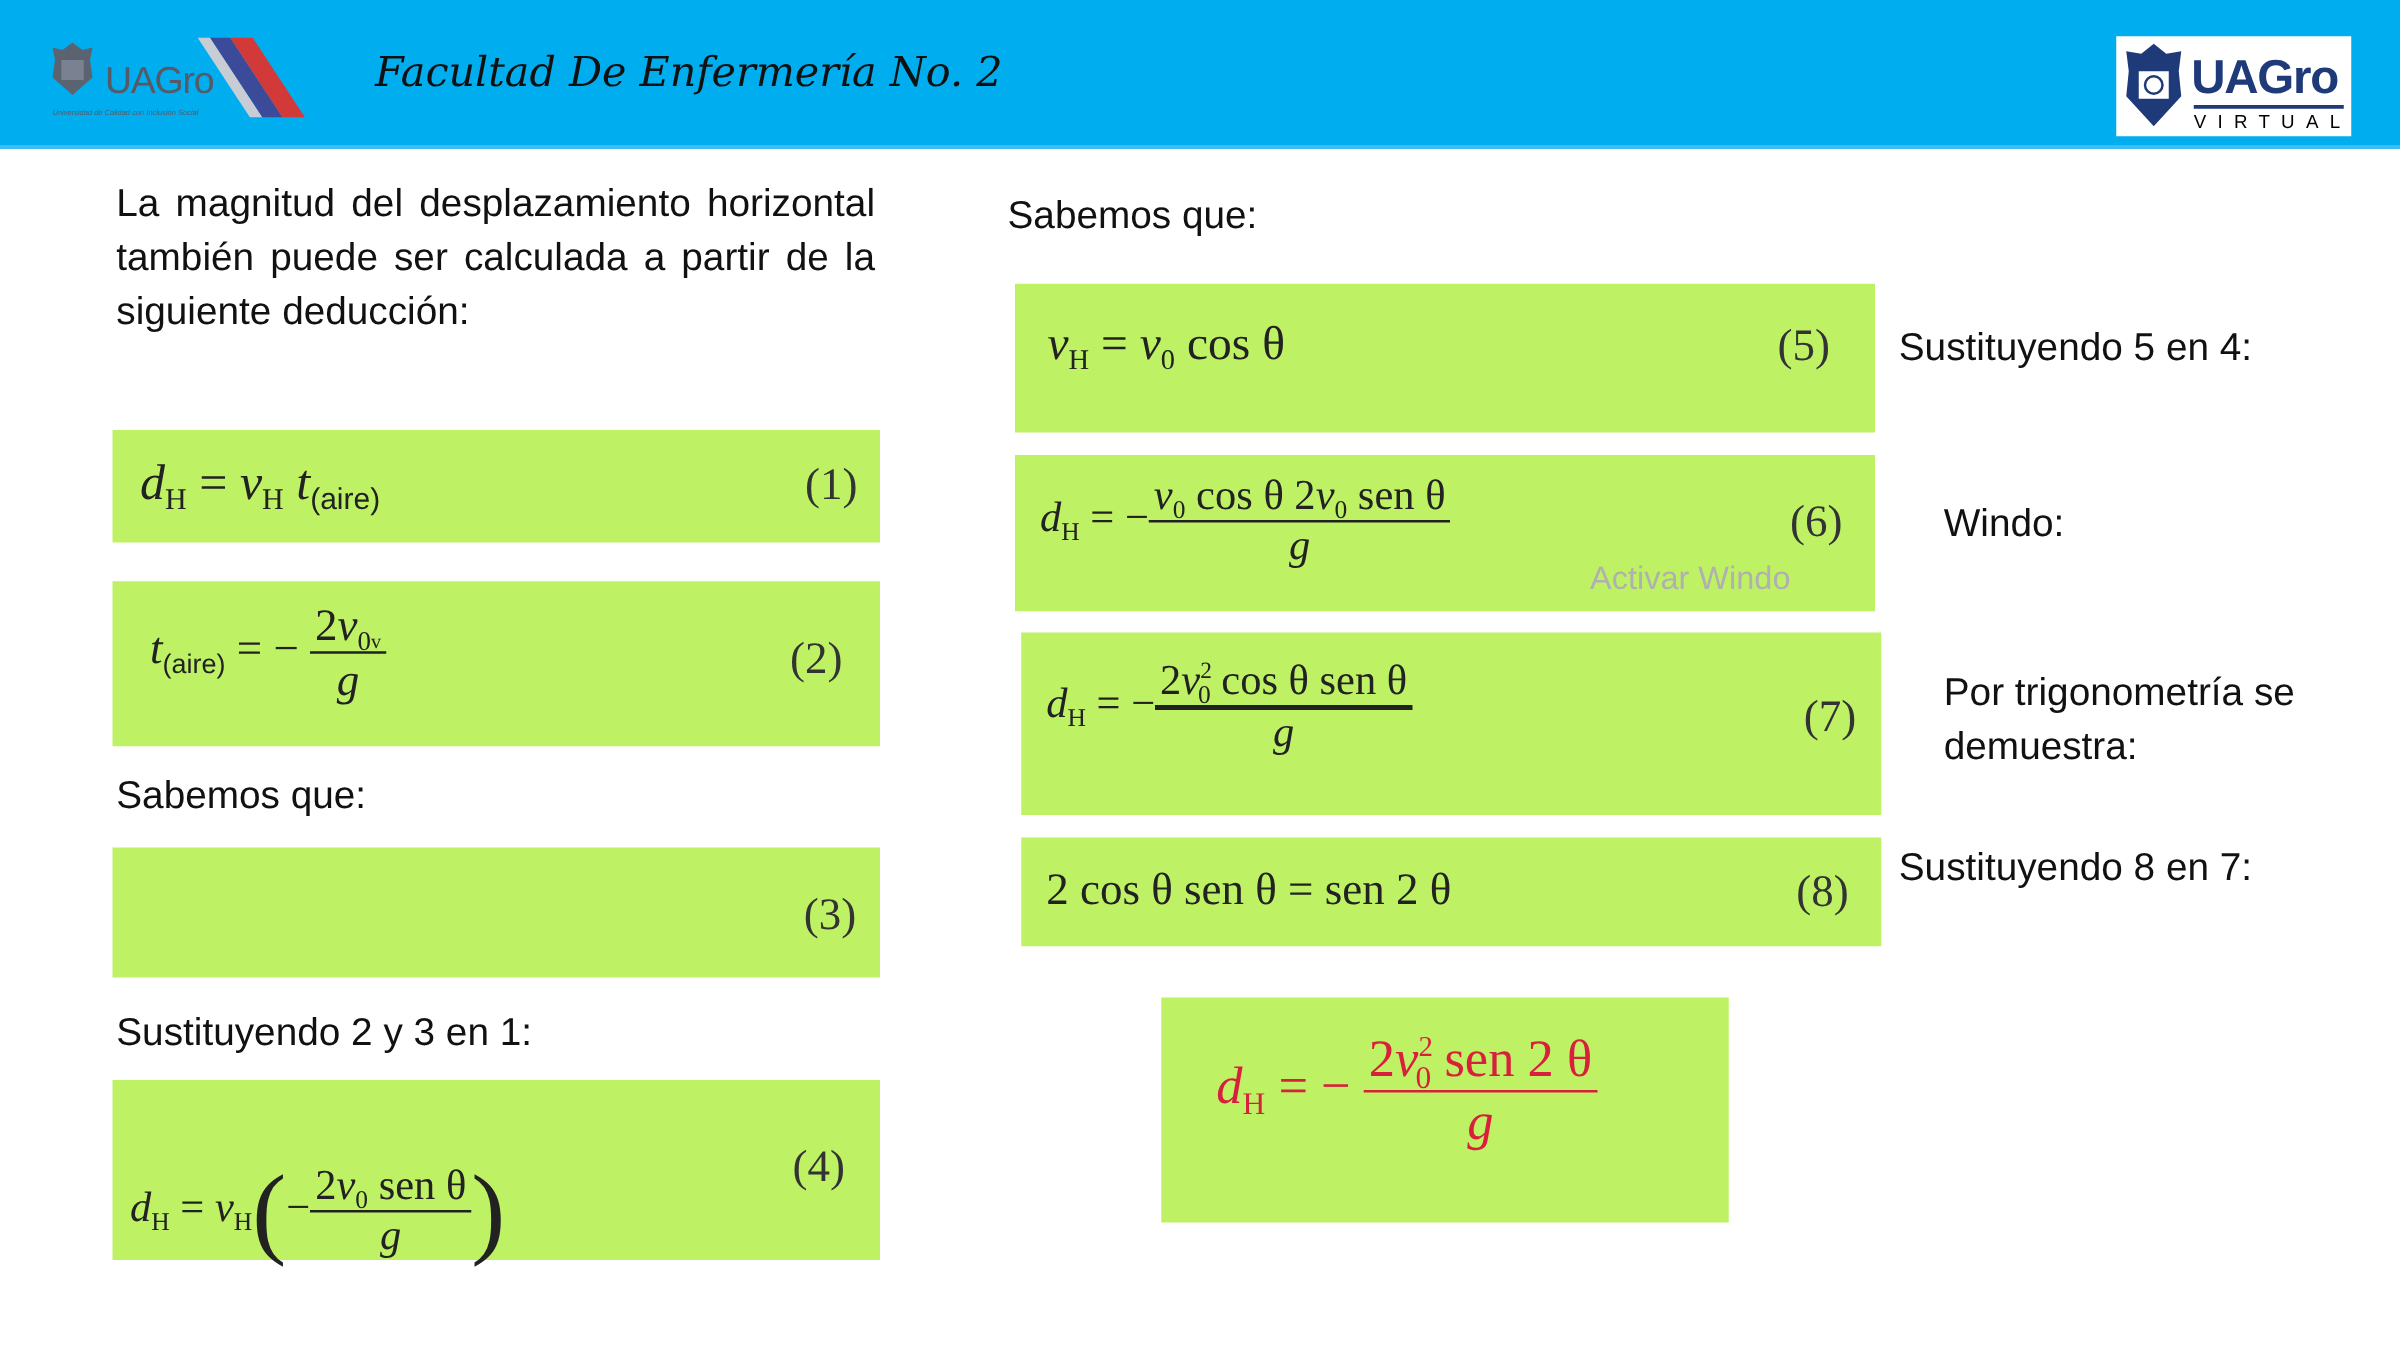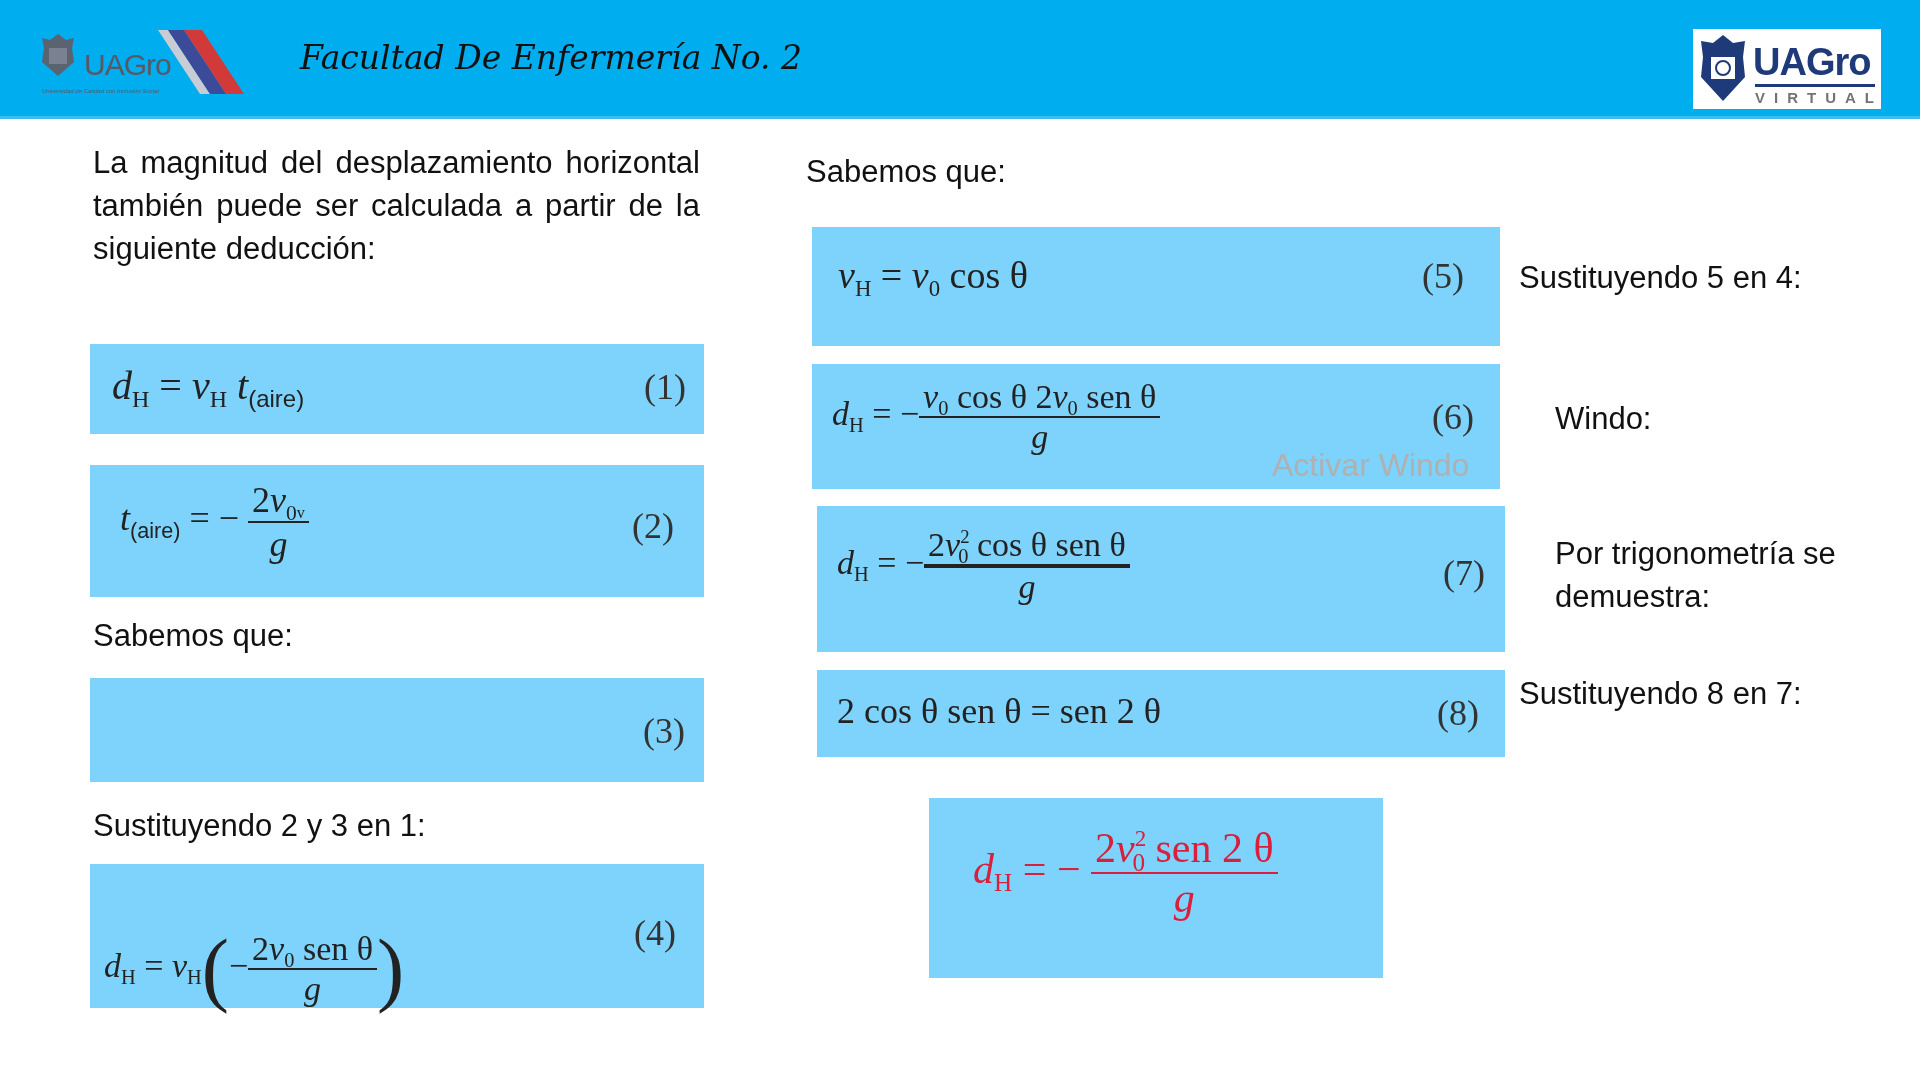--- a/index.html
+++ b/index.html
@@ -12,41 +12,41 @@
   .logo-left { position: absolute; left: 38px; top: 28px; width: 210px; height: 70px; }
   .logo-left .crest { position: absolute; left: 0; top: 4px; width: 40px; height: 48px; }
   .logo-left .brand { position: absolute; left: 46px; top: 20px; font-family: "Liberation Sans", sans-serif; font-size: 30px; color: #555a66; letter-spacing: -1px; }
   .logo-left .tagline { position: absolute; left: 4px; top: 60px; font-size: 6px; color: #555a66; font-style: italic; white-space: nowrap; }
   .logo-left .stripes { position: absolute; left: 120px; top: 2px; width: 90px; height: 64px; }
   .header-title { position: absolute; left: 300px; top: 38px; font-family: "DejaVu Serif", serif; font-style: italic; font-size: 33px; color: #111; white-space: nowrap; }
   .logo-right { position: absolute; left: 1693px; top: 29px; width: 188px; height: 80px; background: #ffffff; }
   .logo-right .crest { position: absolute; left: 4px; top: 4px; width: 52px; height: 72px; }
   .logo-right .brand { position: absolute; left: 60px; top: 12px; font-family: "Liberation Sans", sans-serif; font-weight: bold; font-size: 38px; color: #1f3a78; letter-spacing: -1px; }
   .logo-right .sub-rule { position: absolute; left: 62px; top: 55px; width: 120px; height: 3px; background: #1f3a78; }
-  .logo-right .sub { position: absolute; left: 62px; top: 60px; font-size: 15px; font-weight: bold; color: #737373; letter-spacing: 9px; }
+  .logo-right .sub { position: absolute; left: 62px; top: 60px; font-size: 15px; font-weight: normal; color: #000000; letter-spacing: 9px; }
 
   
   .txt { position: absolute; font-family: "Liberation Sans", sans-serif; font-size: 31px; color: #111; line-height: 43px; }
   .intro { left: 93px; top: 141px; width: 607px; text-align: justify; text-align-last: left; }
 
   
-  .eq { position: absolute; background: #7dd3fc; }
+  .eq { position: absolute; background: #bef264; }
   .m { font-family: "Liberation Serif", serif; color: #222; position: absolute; white-space: nowrap; }
   .it { font-style: italic; }
   .num { position: absolute; font-family: "Liberation Serif", serif; font-size: 36px; color: #333; }
   .sub { font-size: 0.6em; position: relative; top: 0.35em; font-style: normal; }
   .sup { font-size: 0.55em; position: relative; top: -0.7em; }
   .frac { display: inline-block; vertical-align: middle; text-align: center; }
   .frac .top { display: block; padding: 0 4px; }
   .frac .bar { display: block; height: 2px; background: #222; }
   .frac .bot { display: block; }
   .red, .red .frac .bar { color: #d81f3c; }
   .red .frac .bar { background: #d81f3c; }
 
-  .watermark { position: absolute; left: 1272px; top: 447px; font-family: "Liberation Sans", sans-serif; font-size: 32px; color: #b0b0b0; white-space: nowrap; width: 230px; overflow: hidden; }
+  .watermark { position: absolute; left: 1272px; top: 447px; font-family: "Liberation Sans", sans-serif; font-size: 26px; color: #b0b0b0; white-space: nowrap; width: 230px; overflow: hidden; }
 </style>
 </head>
 <body>
 
 <div class="header">
   <div class="logo-left">
     <svg class="crest" viewBox="0 0 40 48">
       <path d="M20 2 L28 8 L36 6 L34 16 L36 30 L20 44 L4 30 L6 16 L4 6 L12 8 Z" fill="#5b6270"></path>
       <rect x="11" y="16" width="18" height="16" fill="#7a8190"></rect>
     </svg>

